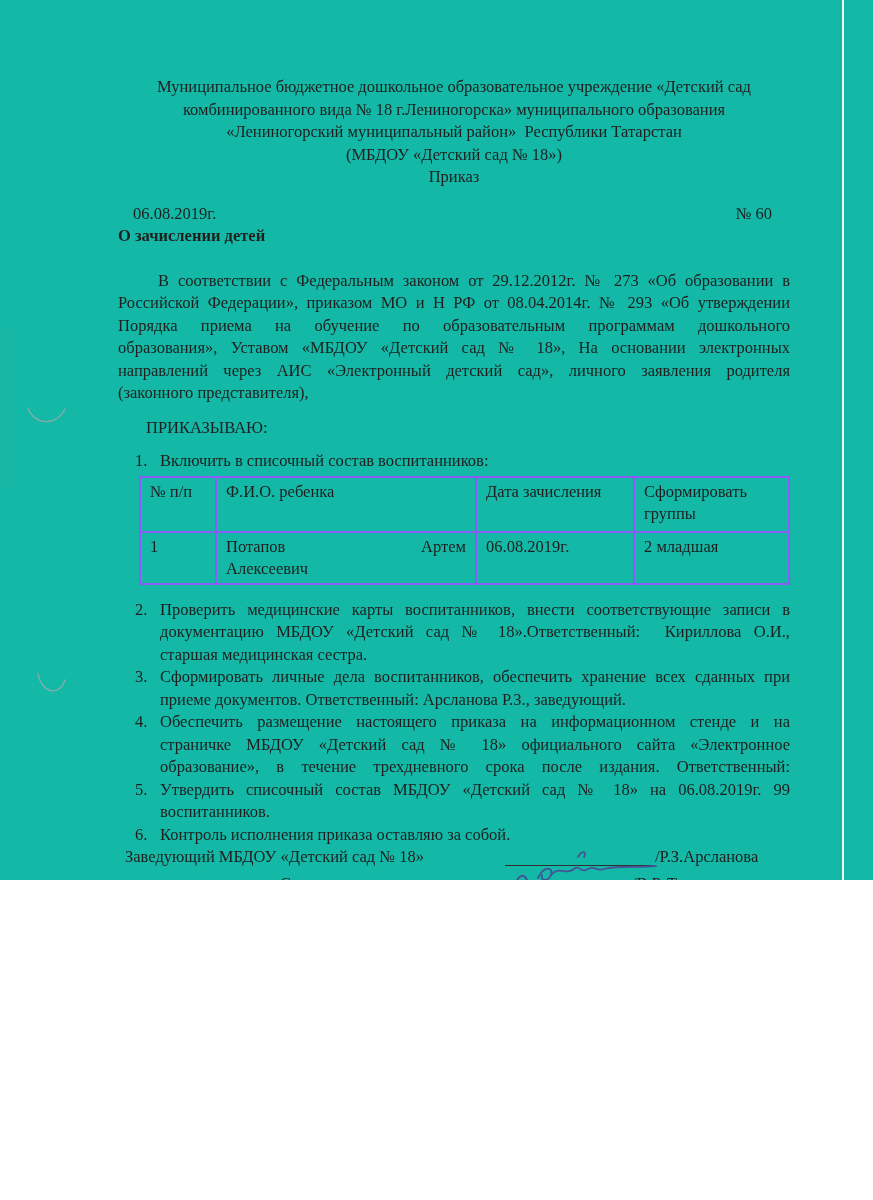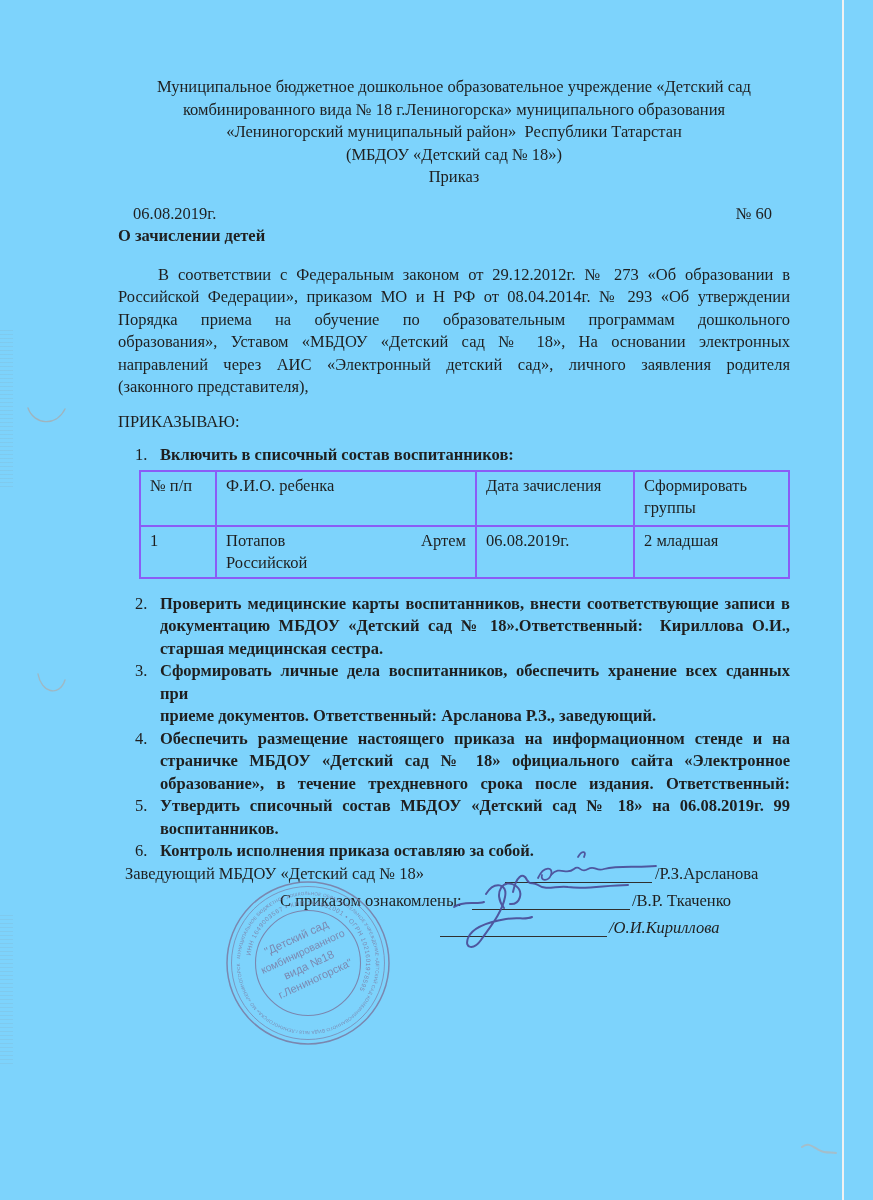--- a/index.html
+++ b/index.html
@@ -1,33 +1,33 @@
 <!DOCTYPE html>
 <html lang="ru"><head>
 <meta charset="utf-8">
 <style>
   html,body { margin:0; padding:0; background:#ffffff; }
   .page {
-    position:relative; width:873px; height:1200px; background:#7dd3fc;
+    position:relative; width:873px; height:880px; background:#14b8a6;
     font-family:"Liberation Serif", serif; color:#1f1f1f;
     font-size:16.5px; line-height:22.5px; overflow:hidden;
   }
   .content { position:absolute; left:118px; top:0; width:672px; }
   .doc-header { margin-top:76px; text-align:center; }
   .date-row { display:flex; justify-content:space-between; margin-top:14px; padding-left:15px; padding-right:18px; }
   .subject { font-weight:bold; }
-  .intro { margin-top:16px; }
+  .intro { margin-top:22px; }
   .jl { text-align:justify; text-align-last:justify; }
   .ll { text-align:left; }
   .first-line { text-indent:40px; }
-  .prikaz { margin-top:12px; }
+  .prikaz { margin-top:12px;margin-left:28px; }
   .olist { margin-top:11px; margin-left:17px; }
   .oitem { display:flex; }
   .oitem .num { width:25px; flex:none; }
-  .oitem .itext { flex:1;font-weight:bold; }
+  .oitem .itext { flex:1; }
   table.enroll { border-collapse:collapse; margin:3px 0 14px 4px; width:649px; table-layout:fixed; }
   table.enroll th, table.enroll td {
     border:2px solid #8b5cf6; text-align:left; font-weight:normal;
     vertical-align:top; padding:3px 9px; line-height:22px; font-size:16.5px;
   }
   table.enroll th { height:47px; }
   table.enroll td { height:44px; }
   .fio-line1 { display:flex; justify-content:space-between;gap:48px; }
   .sigblock { position:relative; height:150px; margin-left:-118px; width:873px; margin-top:0; }
   .sigblock .abs { position:absolute; white-space:nowrap; }
@@ -95,21 +95,21 @@
           <th>Дата зачисления</th>
           <th>Сформировать группы</th>
         </tr>
         <tr>
           <td>1</td>
           <td>
             <div class="fio-line1">
               <span>Потапов</span>
               <span>Артем</span>
             </div>
-            <div>Российской</div>
+            <div>Алексеевич</div>
           </td>
           <td>06.08.2019г.</td>
           <td>2 младшая</td>
         </tr>
       </tbody>
         </table>
 
       <div class="oitem">
         <span class="num">2.</span>
         <div class="itext">

